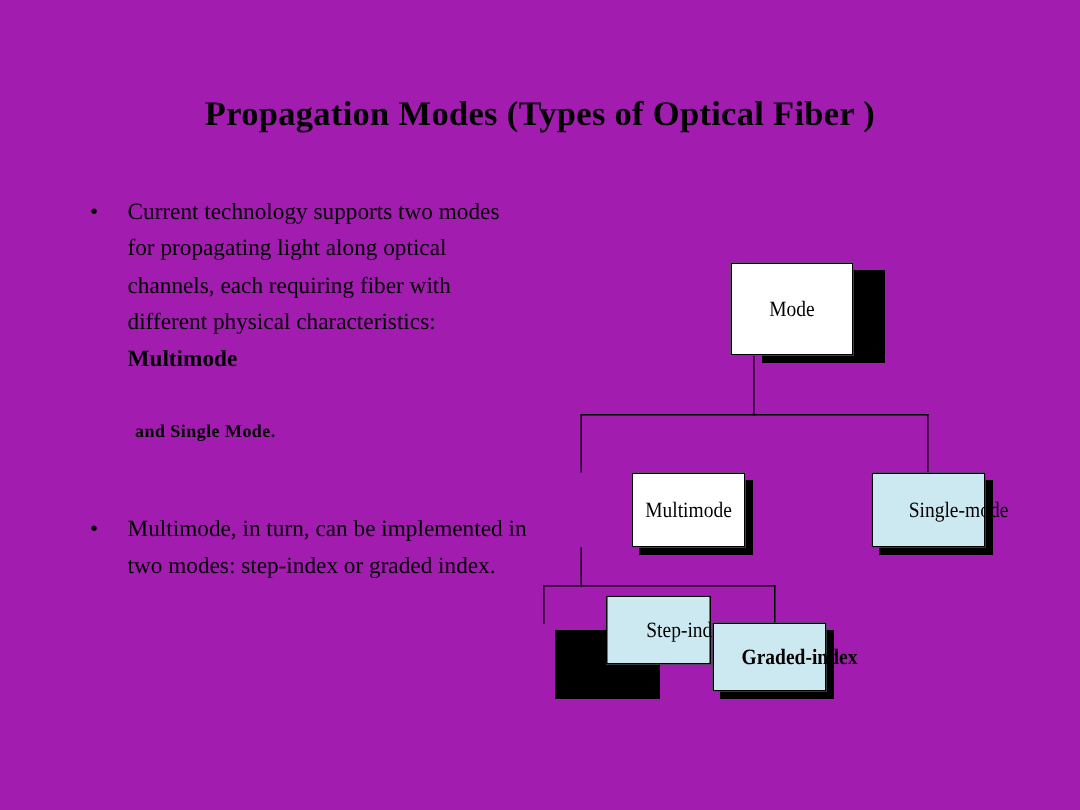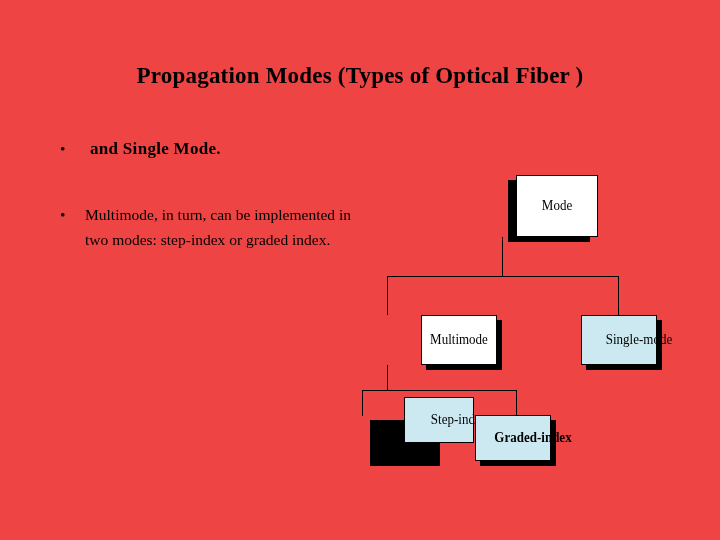--- a/index.html
+++ b/index.html
@@ -14,21 +14,21 @@
     overflow: hidden;
     font-family: "Liberation Serif", "DejaVu Serif", serif;
     color: #000000;
   }
 
   #slide {
     position: absolute;
     inset: 0;
     width: 720px;
     height: 540px;
-    background: #ef4444;
+    background: #a21caf;
   }
 
   
   #slide-title {
     position: absolute;
     left: 0;
     top: 62px;
     width: 720px;
     text-align: center;
     font-family: "Liberation Serif", "DejaVu Serif", serif;
@@ -66,24 +66,24 @@
   .bullet-text {
     display: block;
   }
 
   .bullet-text b {
     font-weight: bold;
   }
 
   .sub-line {
     display: block;
-    margin-top: 7px;
+    margin-top: 23px;
     margin-left: 5px;
     font-weight: bold;
-    font-size: 17px;
+    font-size: 12px;
     line-height: 24.4px;
     letter-spacing: 0.3px;
   }
 
   #bullet-2 {
     margin-top: 42px;
   }
 
   
   #diagram {
@@ -144,20 +144,21 @@
 <body>
 
 <div id="slide">
 
   <div id="slide-title">Propagation Modes (Types of Optical Fiber )</div>
 
   <div id="body-column">
 
     <div class="bullet-item" id="bullet-1">
       <span class="bullet-mark">•</span>
+      <span class="bullet-text"><span>Current technology supports two  modes for propagating light along optical channels, each requiring fiber with different physical characteristics: </span><b>Multimode</b></span>
       <span class="sub-line">and  Single Mode.</span>
     </div>
 
     <div class="bullet-item" id="bullet-2">
       <span class="bullet-mark">•</span>
       <span class="bullet-text">Multimode, in turn, can be implemented in two modes: step-index or graded index.</span>
     </div>
 
   </div>
 
@@ -167,21 +168,21 @@
     <div class="conn-h" style="left:47px; top:116px; width:232px;"></div>
     <div class="conn-v" style="left:47px; top:116px; height:39px;"></div>
     <div class="conn-v" style="left:278px; top:116px; height:39px;"></div>
 
     <div class="conn-v" style="left:47px; top:205px; height:26px;"></div>
     <div class="conn-h" style="left:22px; top:230px; width:155px;"></div>
     <div class="conn-v" style="left:22px; top:230px; height:26px;"></div>
     <div class="conn-v" style="left:176px; top:230px; height:26px;"></div>
 
     <div class="node-shadow" style="left:168px; top:20px; width:82px; height:62px;"></div>
-    <div class="node" style="left:176px; top:15px; width:82px; height:62px;">
+    <div class="node" style="left:147px; top:15px; width:82px; height:62px;">
       <span class="node-label">Mode</span>
     </div>
 
     <div class="node-shadow" style="left:86px; top:160px; width:76px; height:50px;"></div>
     <div class="node" style="left:81px; top:155px; width:76px; height:50px;">
       <span class="node-label">Multimode</span>
     </div>
 
     <div class="node-shadow" style="left:246px; top:160px; width:76px; height:50px;"></div>
     <div class="node blue" style="left:241px; top:155px; width:76px; height:50px;">

